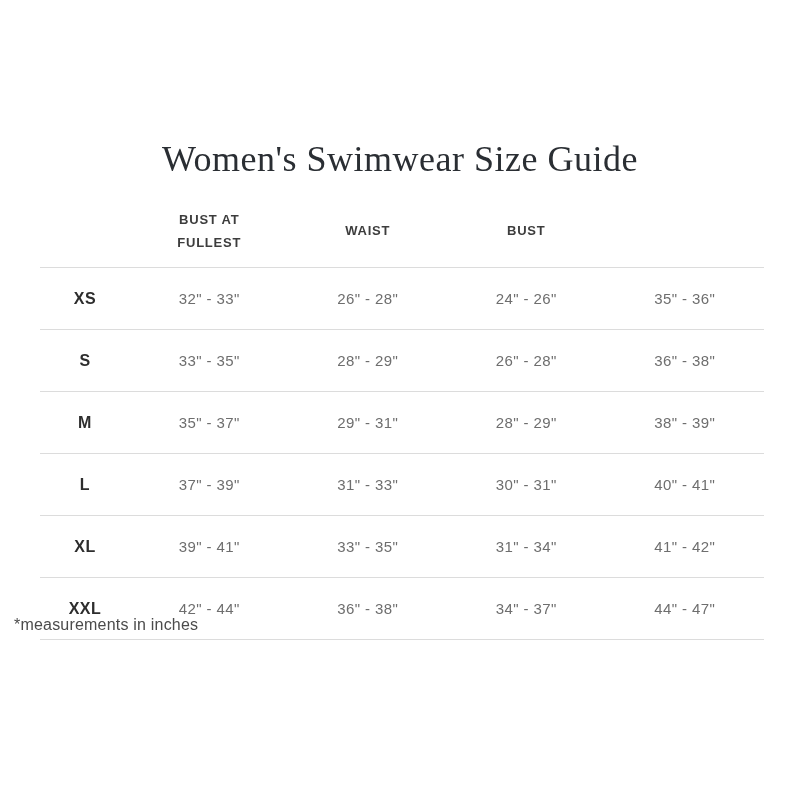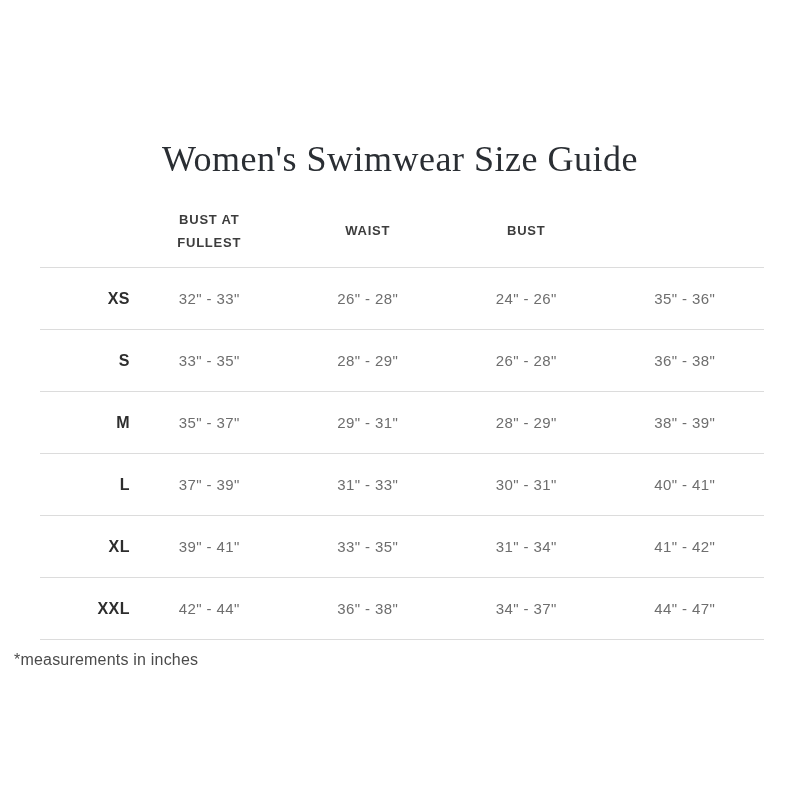--- a/index.html
+++ b/index.html
@@ -40,36 +40,36 @@
     color: #3d3d3d;
     letter-spacing: 0.8px;
     line-height: 1.75;
   }
   .col-header .wrap { display: inline-block; max-width: 92px; }
 
   .rows-wrap { border-bottom: 1px solid #dcdcdc; }
   .data-row { height: 61px; border-top: 1px solid #dcdcdc; }
 
   .size-label {
-    text-align: right;
+    text-align: center;
     font-size: 16px;
     font-weight: bold;
     color: #2d2d2d;
     letter-spacing: 0.5px;
   }
   .cell {
     text-align: center;
     font-size: 15px;
     color: #6e6e6e;
     letter-spacing: 0.4px;
   }
 
   .footnote {
     position: absolute;
-    top: 651px; left: 14px;
+    top: 616px; left: 14px;
     font-size: 16px;
     color: #4b4b4b;
     letter-spacing: 0.2px;
   }
 </style>
 </head>
 <body>
 
 <div class="page">
 

